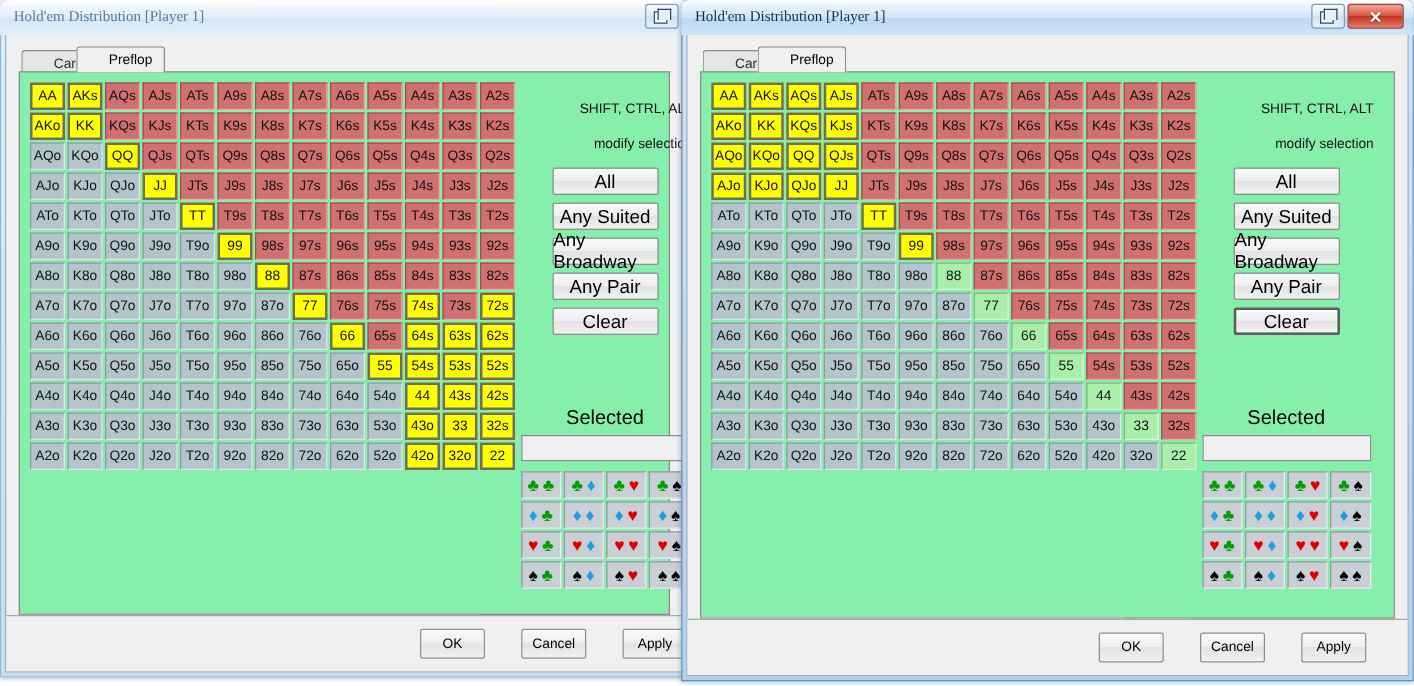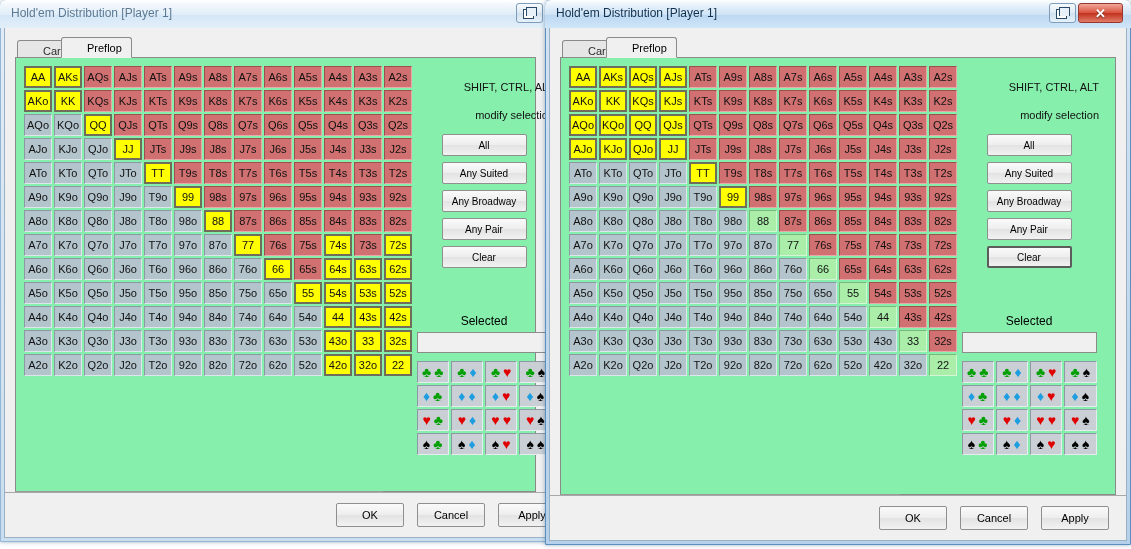--- a/index.html
+++ b/index.html
@@ -26,21 +26,21 @@
   .titlebar{
     position:absolute;left:0;right:0;top:0;height:28px;
     border-radius:6px 6px 0 0;
     background:linear-gradient(to bottom,#ffffff 0%,#e8f2fb 18%,#cfe3f6 52%,#bcd8f2 53%,#d0e5f8 100%);
   }
   .win-inactive .titlebar{
     background:linear-gradient(to bottom,#ffffff 0%,#f2f7fc 18%,#e0edf8 52%,#d4e6f6 53%,#e2eff9 100%);
   }
   .title-text{
     position:absolute;left:11px;top:6px;
-    font-size:12px;color:#10314f;white-space:nowrap;
+    font-size:12px;color:#10314f;white-space:nowrap;font-family:Liberation Serif, serif;
   }
   .win-inactive .title-text{color:#5c7a94;}
 
   .tb-btns{position:absolute;top:3px;display:flex;gap:2px;}
   .tb-btn{
     width:27px;height:20px;box-sizing:border-box;
     border:1px solid #7f9db9;border-radius:3px;
     background:linear-gradient(to bottom,#f6fafd,#dfeaf4 49%,#cfe0ee 50%,#e6f1fa);
     display:flex;align-items:center;justify-content:center;
   }
@@ -95,26 +95,26 @@
   .cell.offsuit {background:#b4c4cc;border-color:#8b9aa2 #dde6ea #dde6ea #8b9aa2;}
   .cell.pair    {background:#aaeeaa;border-color:#79b879 #d4f6d4 #d4f6d4 #79b879;}
   .cell.sel     {background:#ffff00;border:2px solid #6e6e5a;}
 
   
   .sidepanel{position:absolute;top:8px;width:140px;}
   .hint{text-align:right;font-size:11px;line-height:14px;color:#111;margin-top:14px;}
   .btn{
     box-sizing:border-box;width:85px;height:22px;margin:6px auto 0 auto;
     display:flex;align-items:center;justify-content:center;
-    font-size:10px;color:#000;
+    font-size:15px;color:#000;
     border:1px solid #8f8f8f;border-radius:2px;
     background:linear-gradient(to bottom,#fafafa,#eeeeee 48%,#e2e2e2 50%,#f2f2f2);
   }
   .btn.focused{border:2px solid #5c5c5c;}
-  .selected-label{text-align:center;font-size:12px;margin-top:46px;}
+  .selected-label{text-align:center;font-size:16px;margin-top:58px;}
   .selected-box{
     box-sizing:border-box;width:135px;height:21px;margin:4px auto 0 auto;
     border:1px solid #8c8c8c;background:#f0f0f0;
   }
   .suitgrid{margin:8px auto 0 auto;display:grid;grid-template-columns:repeat(4,1fr);gap:2px;width:135px;}
   .suitcell{
     height:22px;box-sizing:border-box;
     display:flex;align-items:center;justify-content:center;gap:3px;
     border:1px solid;border-color:#8b9aa2 #e6edf1 #e6edf1 #8b9aa2;
     background:#c9cfd4;font-size:14px;line-height:14px;
@@ -141,21 +141,21 @@
   }
   .pctbox{
     position:absolute;top:1px;width:42px;height:20px;box-sizing:border-box;
     border:1px solid #8c8c8c;background:#ffffff;
     display:flex;align-items:center;justify-content:center;font-size:11px;
   }
 
   
   .footer{position:absolute;left:0;right:0;bottom:0;height:44px;border-top:1px solid #a8a8a8;background:#f0f0f0;}
   .fbtn{
-    position:absolute;top:10px;width:68px;height:24px;box-sizing:border-box;
+    position:absolute;top:10px;width:52px;height:24px;box-sizing:border-box;
     display:flex;align-items:center;justify-content:center;font-size:11px;
     border:1px solid #8f8f8f;border-radius:2px;
     background:linear-gradient(to bottom,#fafafa,#eeeeee 48%,#e2e2e2 50%,#f2f2f2);
   }
 
   
   #win-left{left:0;top:0;width:551px;height:542px;}
   #win-left .client{overflow:hidden;}
   #win-right{left:545px;top:0;width:586px;height:545px;}
 </style>

